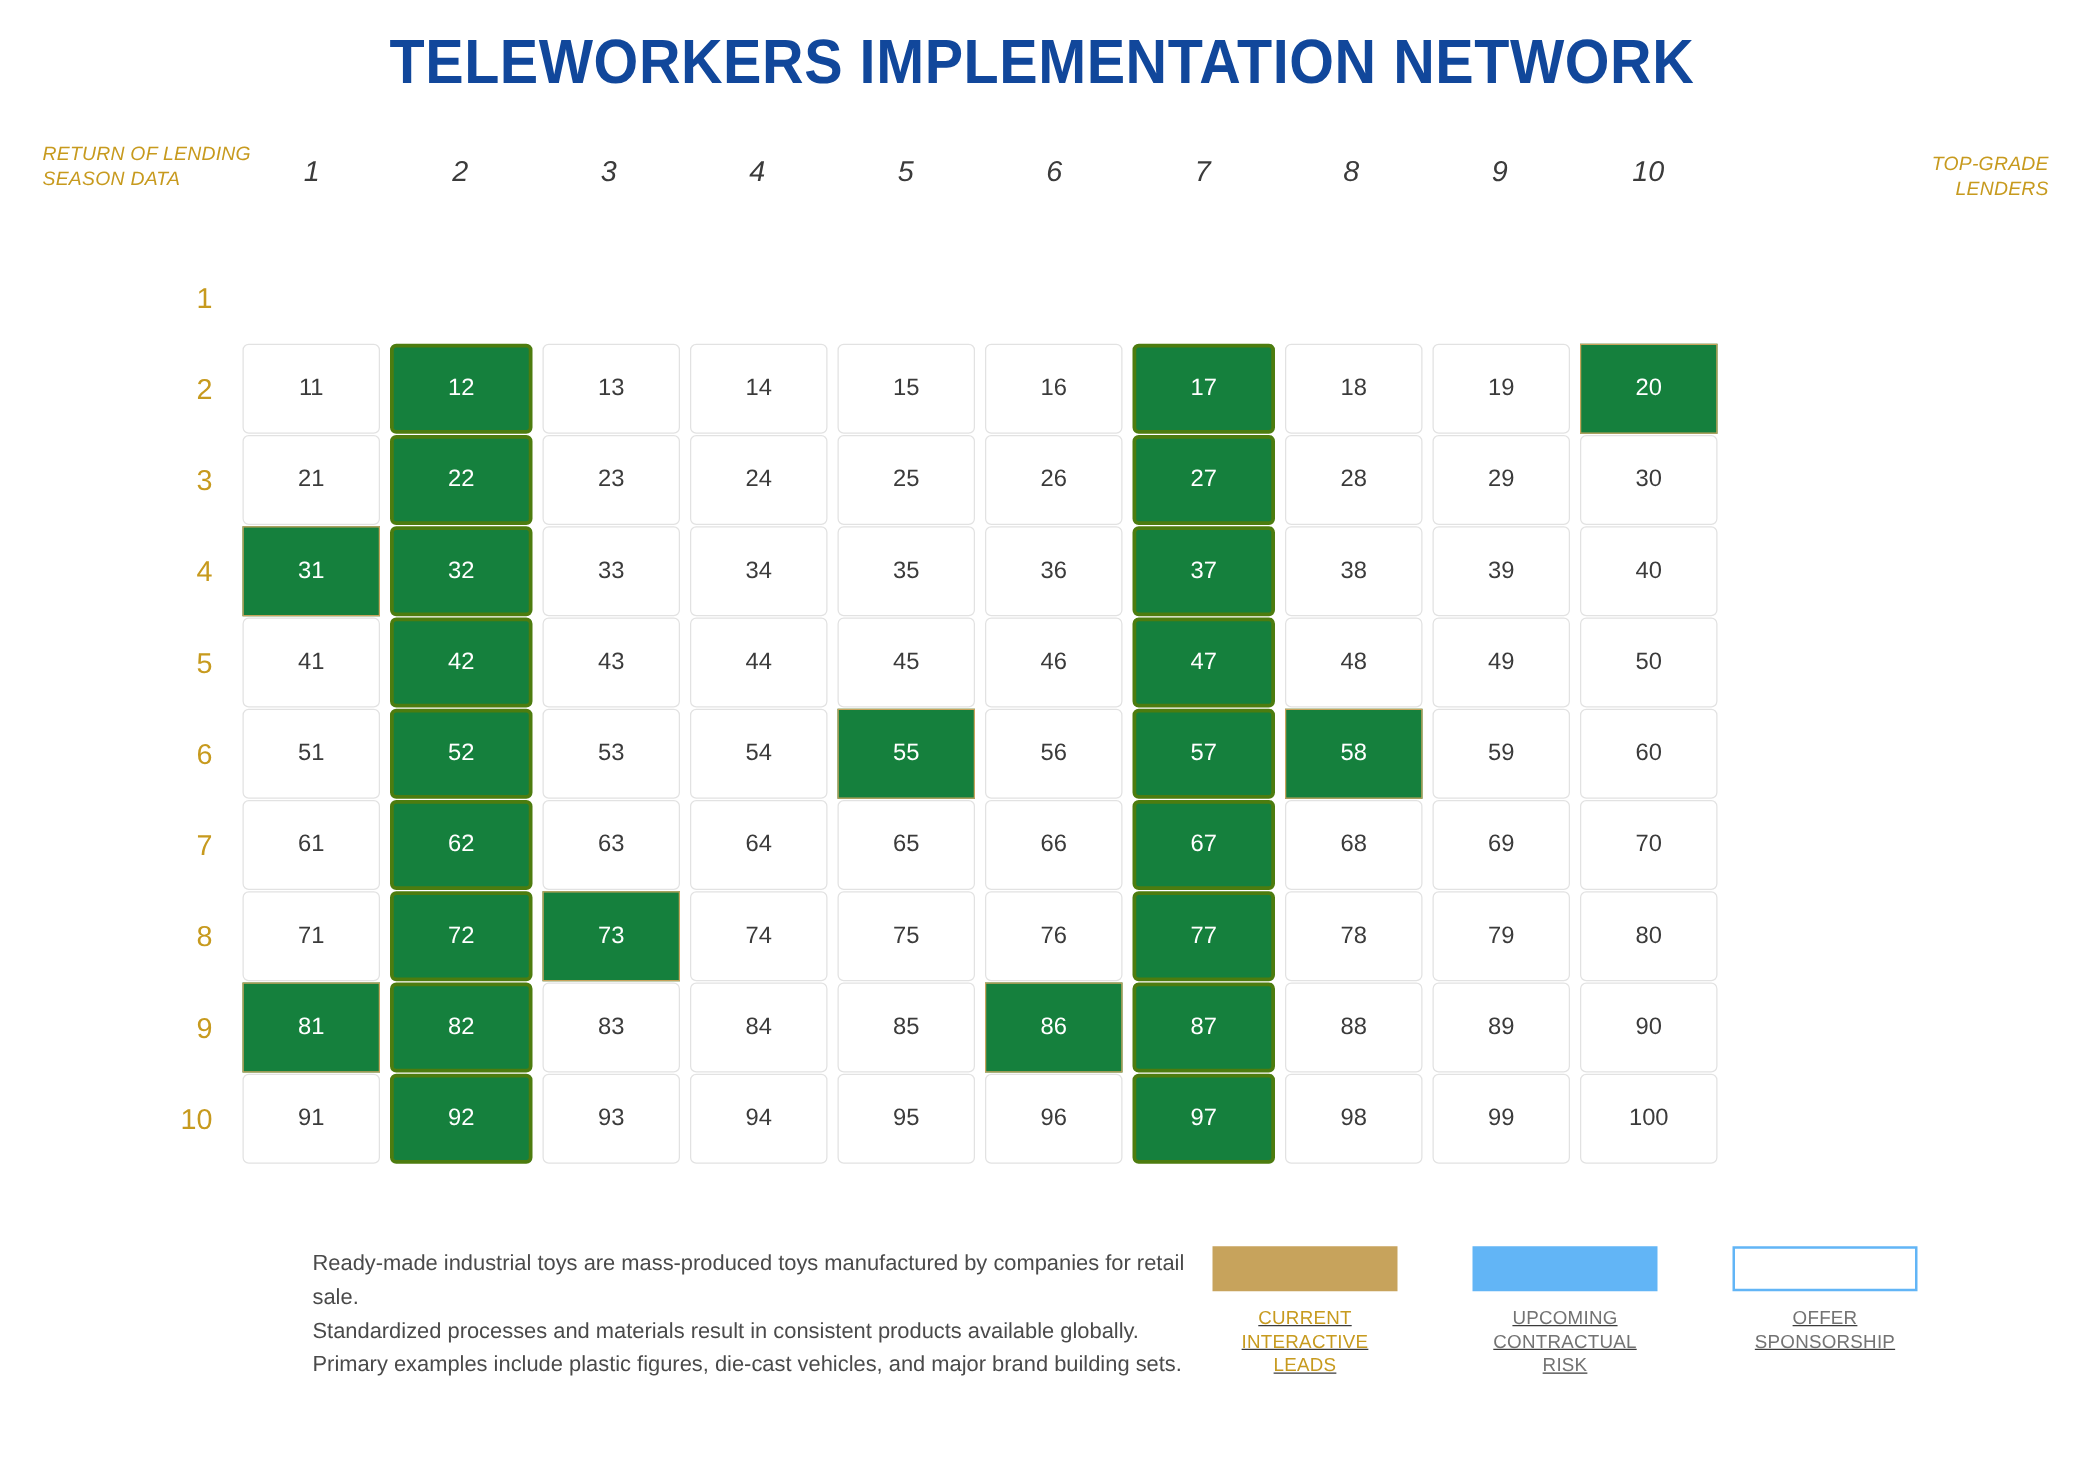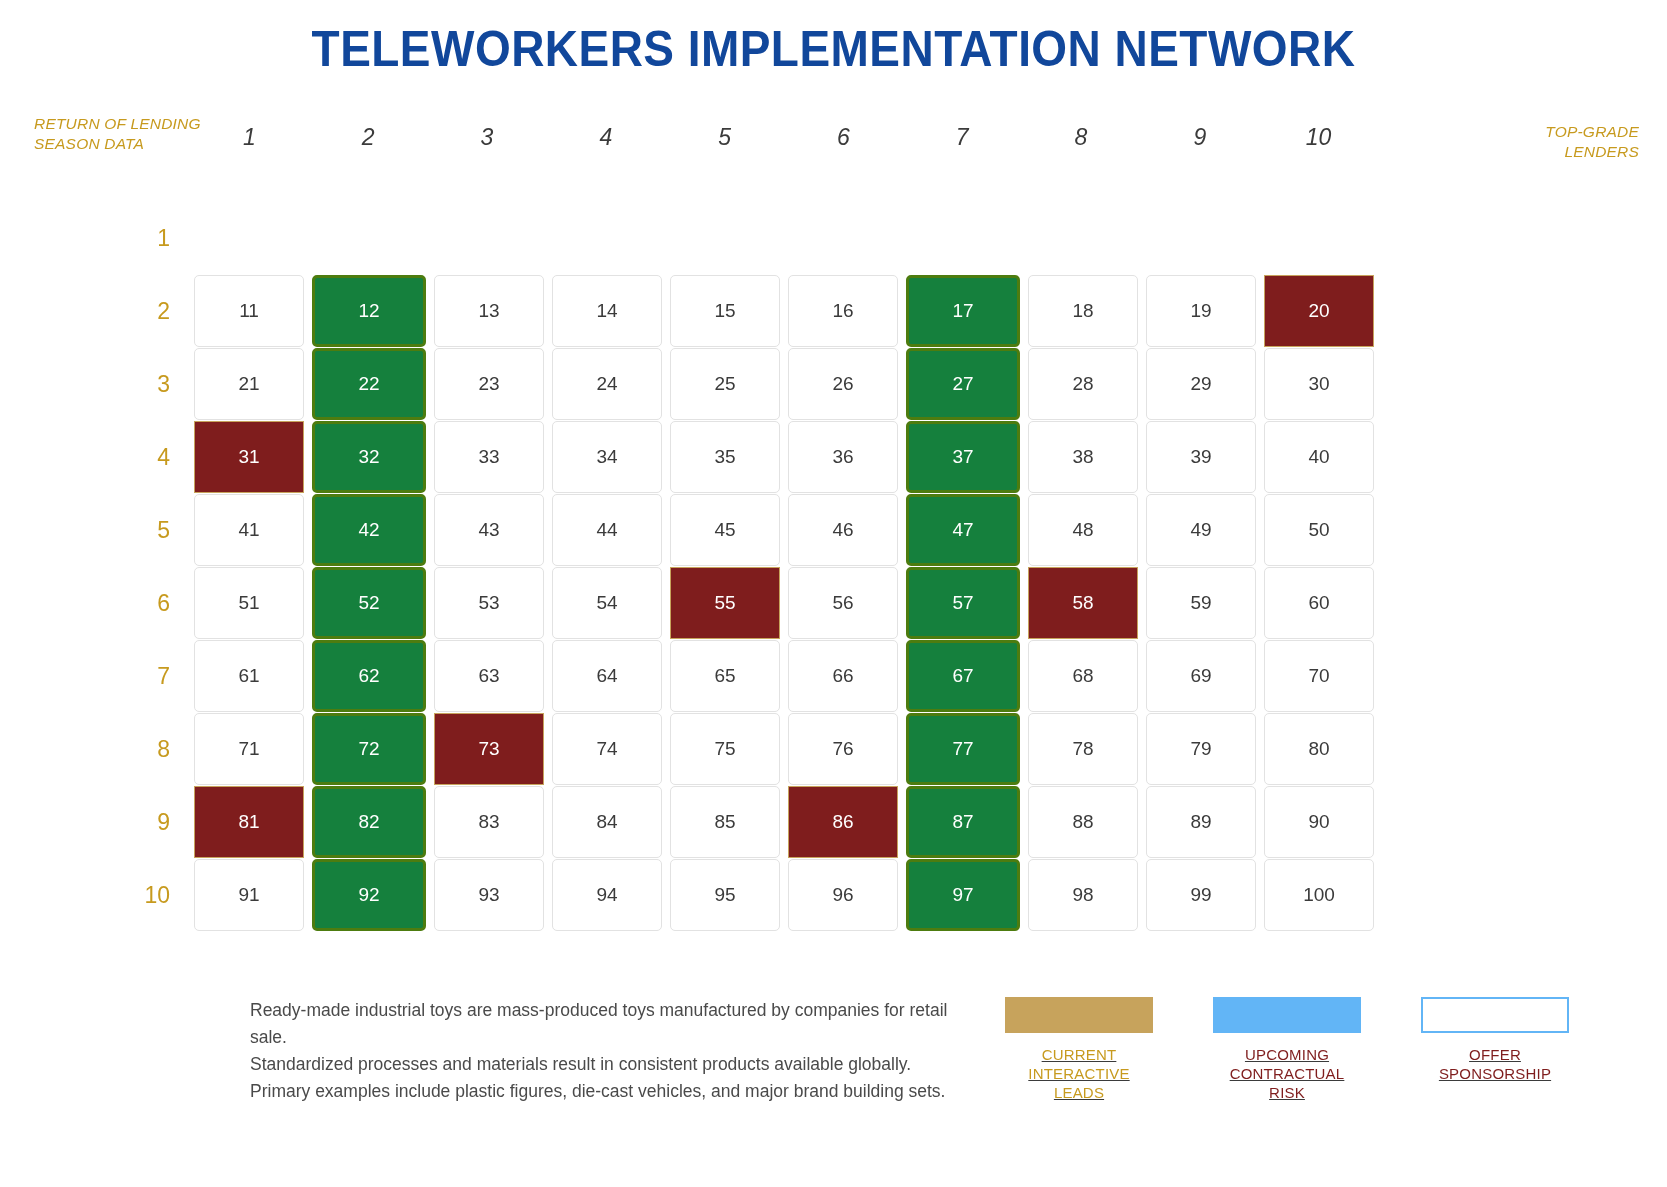--- a/index.html
+++ b/index.html
@@ -111,40 +111,39 @@
     border-radius: 5px;
     color: #3b3b3b;
   }
   .cell.blue {
     background: #15803d;
     border: 3px solid #4d7c0f;
     border-radius: 5px;
     color: #ffffff;
   }
   .cell.gold {
-    background: #7f1d1d;
+    background: #15803d;
     border: 1px solid #c7a35c;
     border-radius: 0;
     color: #ffffff;
   }
   .cell.empty {
     background: transparent;
     border: none;
   }
   .grid-row.blank .cell { visibility: hidden; }
 
   
   .footer {
     position: absolute;
     left: 0;
     right: 0;
     bottom: 82px;
     display: flex;
     align-items: flex-start;
-    gap: 35px;
   }
   .footer-text {
     margin-left: 250px;
     width: 700px;
     font-size: 17.5px;
     line-height: 27px;
     color: #4a4a4a;
   }
   .legend {
     display: flex;
@@ -164,21 +163,21 @@
   .swatch.gold   { background: #c7a35c; }
   .swatch.blue   { background: #62b5f6; }
   .swatch.outline{ background: #ffffff; border: 2px solid #62b5f6; }
   .legend-label {
     margin-top: 12px;
     font-size: 15px;
     line-height: 19px;
     letter-spacing: 0.2px;
   }
   .legend-label.gold { color: #c79a1e; }
-  .legend-label.blue { color: #7f1d1d; }
+  .legend-label.blue { color: #737373; }
 </style>
 </head>
 <body>
 
 <h1 class="title">TELEWORKERS IMPLEMENTATION NETWORK</h1>
 
 <div class="header-row">
   <div class="corner-label">
     <div>RETURN OF LENDING</div>
     <div>SEASON DATA</div>

